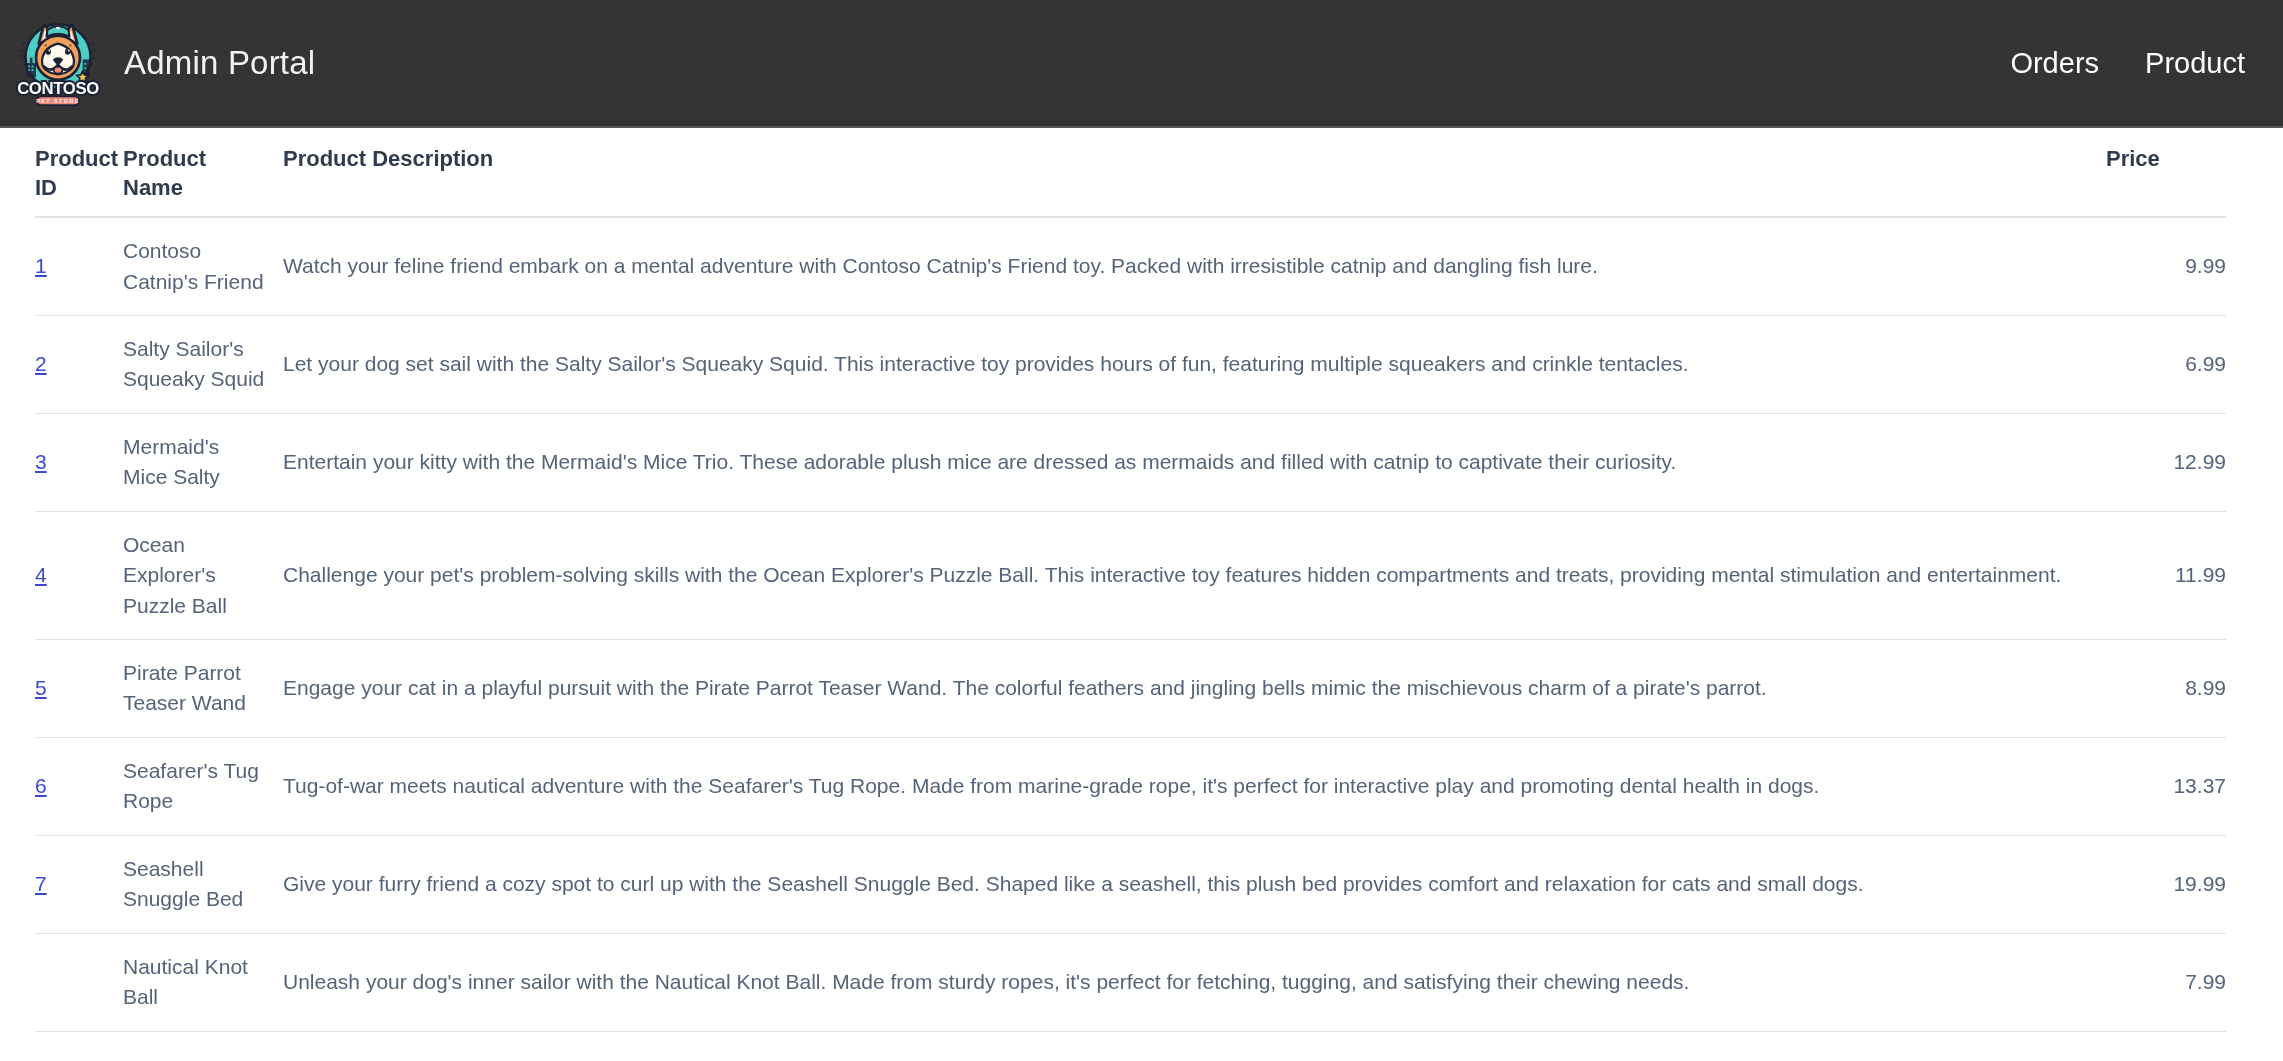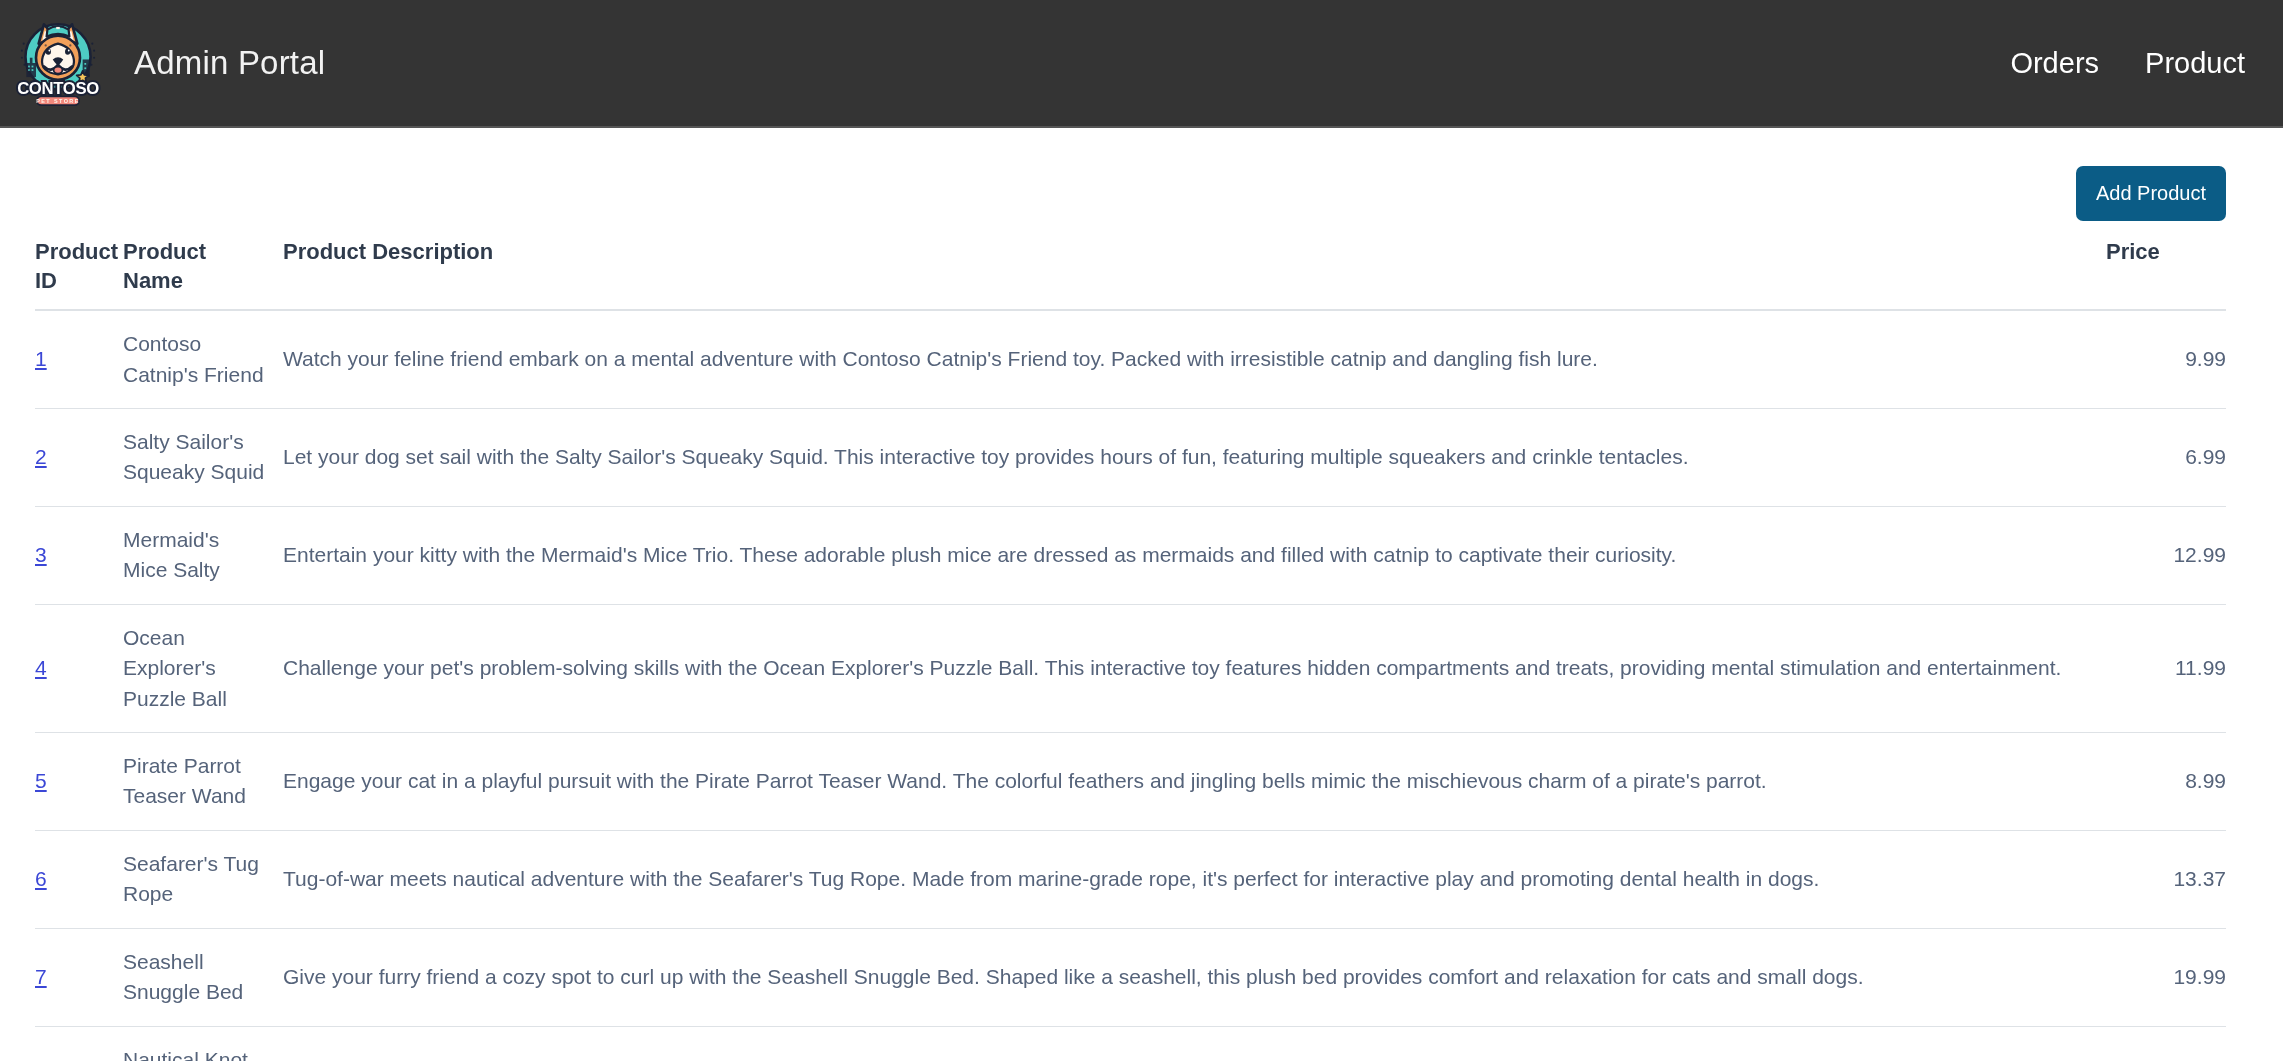--- a/index.html
+++ b/index.html
@@ -20,21 +20,21 @@
     height: 128px;
     background: #343434;
     border-bottom: 2px solid #555555;
     display: flex;
     align-items: center;
     padding: 0 24px 0 14px;
   }
   .brand {
     display: flex;
     align-items: center;
-    gap: 32px;
+    gap: 22px;
     text-decoration: none;
   }
   .logo-wrap {
     width: 88px;
     height: 118px;
     display: block;
     flex: 0 0 auto;
   }
   .logo-wrap svg { display: block; width: 100%; height: 100%; }
   .brand-title {
@@ -202,23 +202,20 @@
   </a>
 
   <nav class="nav-links">
     <a class="nav-link" href="#">Orders</a>
     <a class="nav-link" href="#">Product</a>
   </nav>
 </div>
 
 <div class="page">
 
-  <div class="toolbar">
-    <button class="btn-add">Add Product</button>
-  </div>
 
   <table class="products">
     <thead>
       <tr>
         <th class="col-id">Product ID</th>
         <th class="col-name">Product Name</th>
         <th class="col-desc">Product Description</th>
         <th class="col-price">Price</th>
       </tr>
     </thead>

